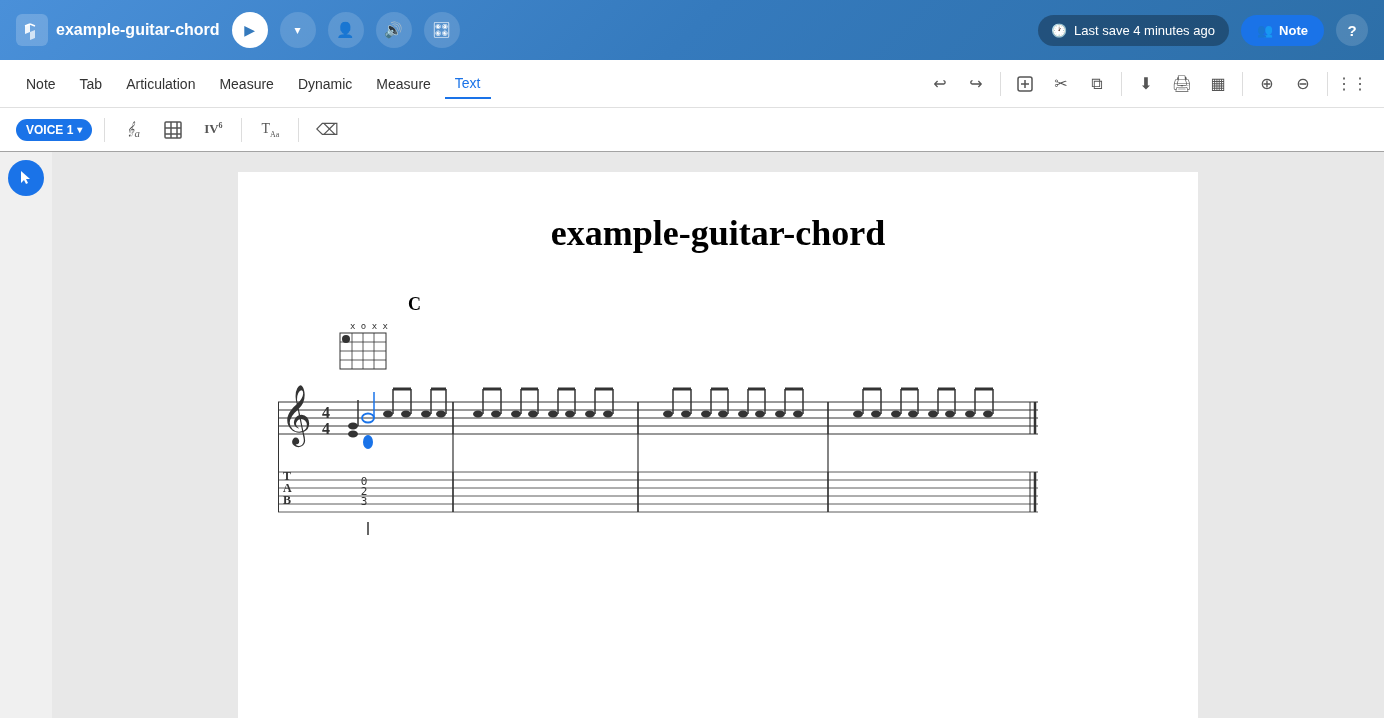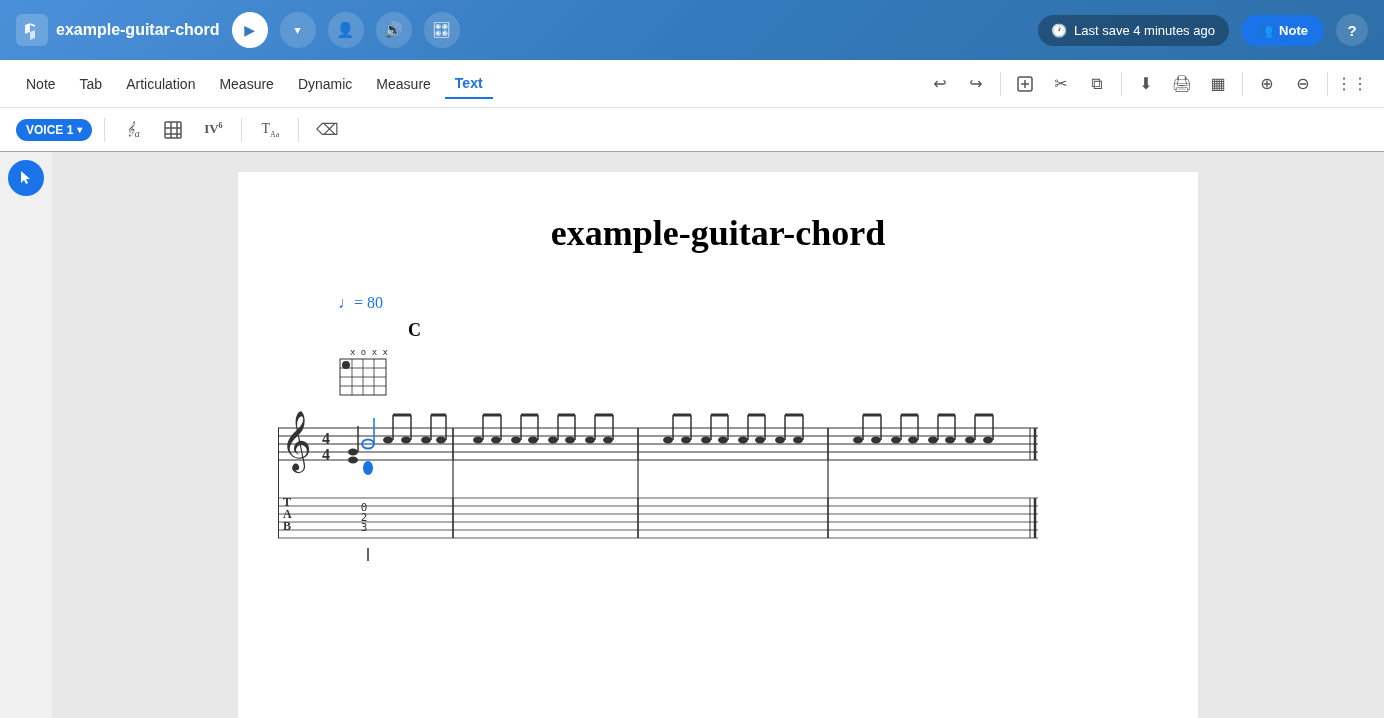--- a/index.html
+++ b/index.html
@@ -92,21 +92,21 @@
     }
     .menu-item {
       padding: 6px 10px;
       font-size: 14px;
       color: #333;
       cursor: pointer;
       border-radius: 4px;
       border: none;
       background: none;
     }
-    .menu-item.active { color: #1a73e8; border-bottom: 2px solid #1a73e8; border-radius: 0; font-weight: bold; }
+    .menu-item.active { color: #1a73e8; border-bottom: 2px solid #1a73e8; border-radius: 0; }
     .toolbar-right {
       margin-left: auto;
       display: flex;
       align-items: center;
       gap: 4px;
     }
     .toolbar-icon {
       width: 32px; height: 32px;
       display: flex; align-items: center; justify-content: center;
       cursor: pointer; color: #555; font-size: 16px;
@@ -345,21 +345,20 @@
     </svg>
   </button>
 </div>
 
 <div id="main">
   <div id="score-canvas">
     <div class="score-title">example-guitar-chord</div>
 
     <div class="notation-area">
 
-      <div class="tempo-marking">♩= 80</div>
 
       <div class="chord-label">C</div>
 
       <div class="staff-container">
 
         <div class="staff-svg">
           <svg width="760" height="220" viewBox="0 0 760 220" xmlns="http://www.w3.org/2000/svg">
 
             <text x="72" y="12" font-size="9" font-family="monospace" fill="#333">x  o x x</text>
 

